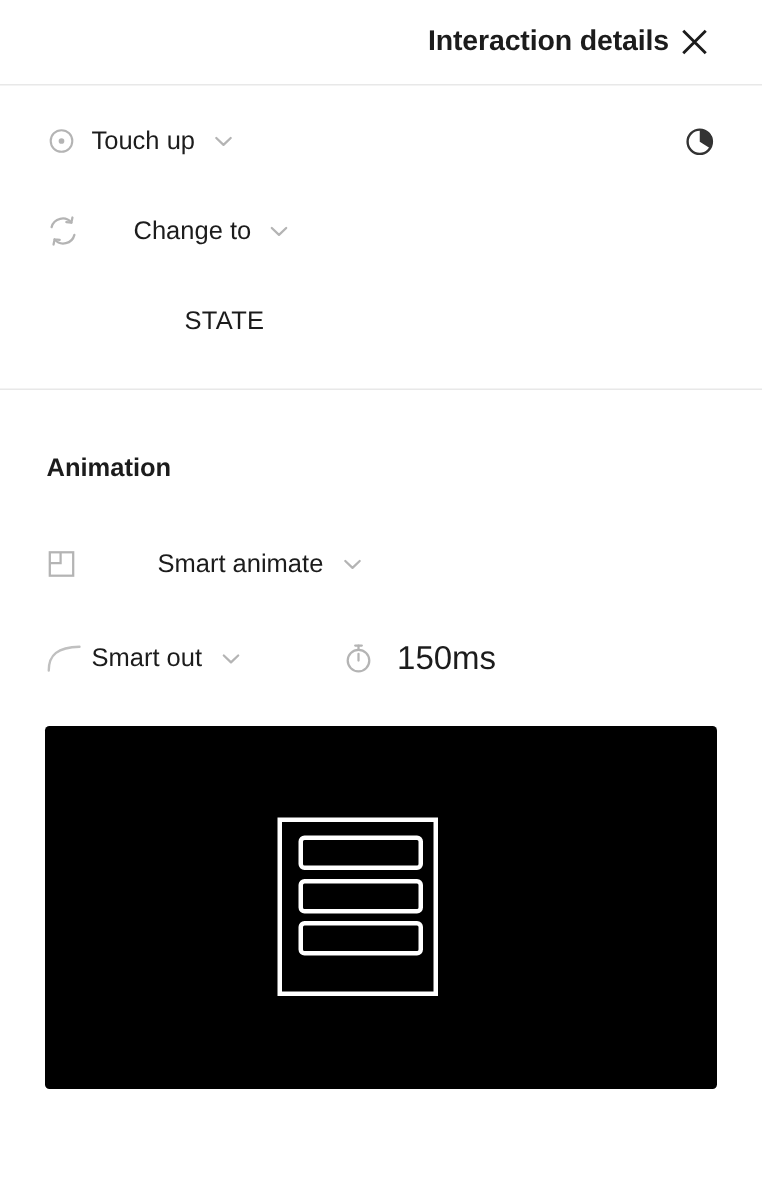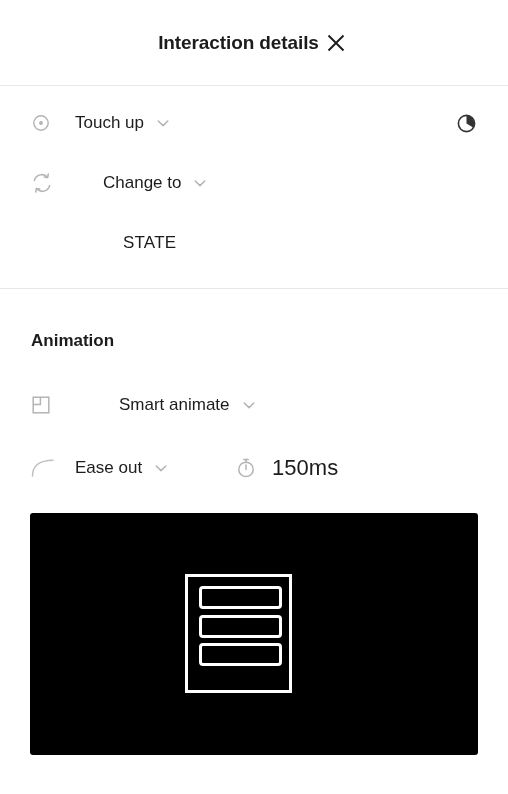--- a/index.html
+++ b/index.html
@@ -7,24 +7,24 @@
     width: 508px; height: 794px;
     background: #ffffff;
     font-family: "Liberation Sans", sans-serif;
     color: #1a1a1a;
     overflow: hidden;
   }
   .panel { width: 508px; height: 794px; position: relative; background:#fff; }
 
   
   .header {
-    height: 86px;
-    display: flex;
-    align-items: center;
-    justify-content: center;
+    height: 57px;
+    display: flex;
+    align-items: center;
+    justify-content: flex-end;
     padding: 0 28px 0 31px;
     border-bottom: 1px solid #e8e8e8;
   }
   .header-title {
     font-size: 19px;
     font-weight: bold;
     letter-spacing: -0.1px;
     color: #1c1c1c;
   }
   .close-btn {
@@ -43,21 +43,20 @@
   .row-icon {
     width: 30px;
     min-width: 30px;
     display: flex;
     align-items: center;
     justify-content: flex-start;
   }
   .row-label {
     font-size: 17px;
     color: #1c1c1c;
-    margin-left: 14px;
     white-space: nowrap;
   }
   .chev {
     margin-left: 11px;
     display: inline-flex;
     align-items: center;
   }
   .spacer { flex: 1 1 auto; }
 
   
@@ -233,21 +232,21 @@
         </div>
       </div>
 
       <div class="row row-ease">
         <div class="ease-icon-wrap">
           <svg width="24" height="18" viewBox="0 0 24 18" aria-hidden="true">
             <path d="M1.5 17 C1.5 6.5 7.5 1.5 22 1.2" fill="none" stroke="#c0c0c0" stroke-width="1.6" stroke-linecap="round"></path>
           </svg>
         </div>
         <div class="dropdown">
-          <span class="row-label">Ease out</span>
+          <span class="row-label">Smart out</span>
           <span class="chev">
             <svg width="16" height="16" viewBox="0 0 16 16" aria-hidden="true">
               <path d="M3.2 6 L8 10.6 L12.8 6" fill="none" stroke="#b4b4b4" stroke-width="1.5" stroke-linecap="round" stroke-linejoin="round"></path>
             </svg>
           </span>
         </div>
 
         <div class="duration-group">
           <span>
             <svg width="22" height="22" viewBox="0 0 22 22" aria-hidden="true">

